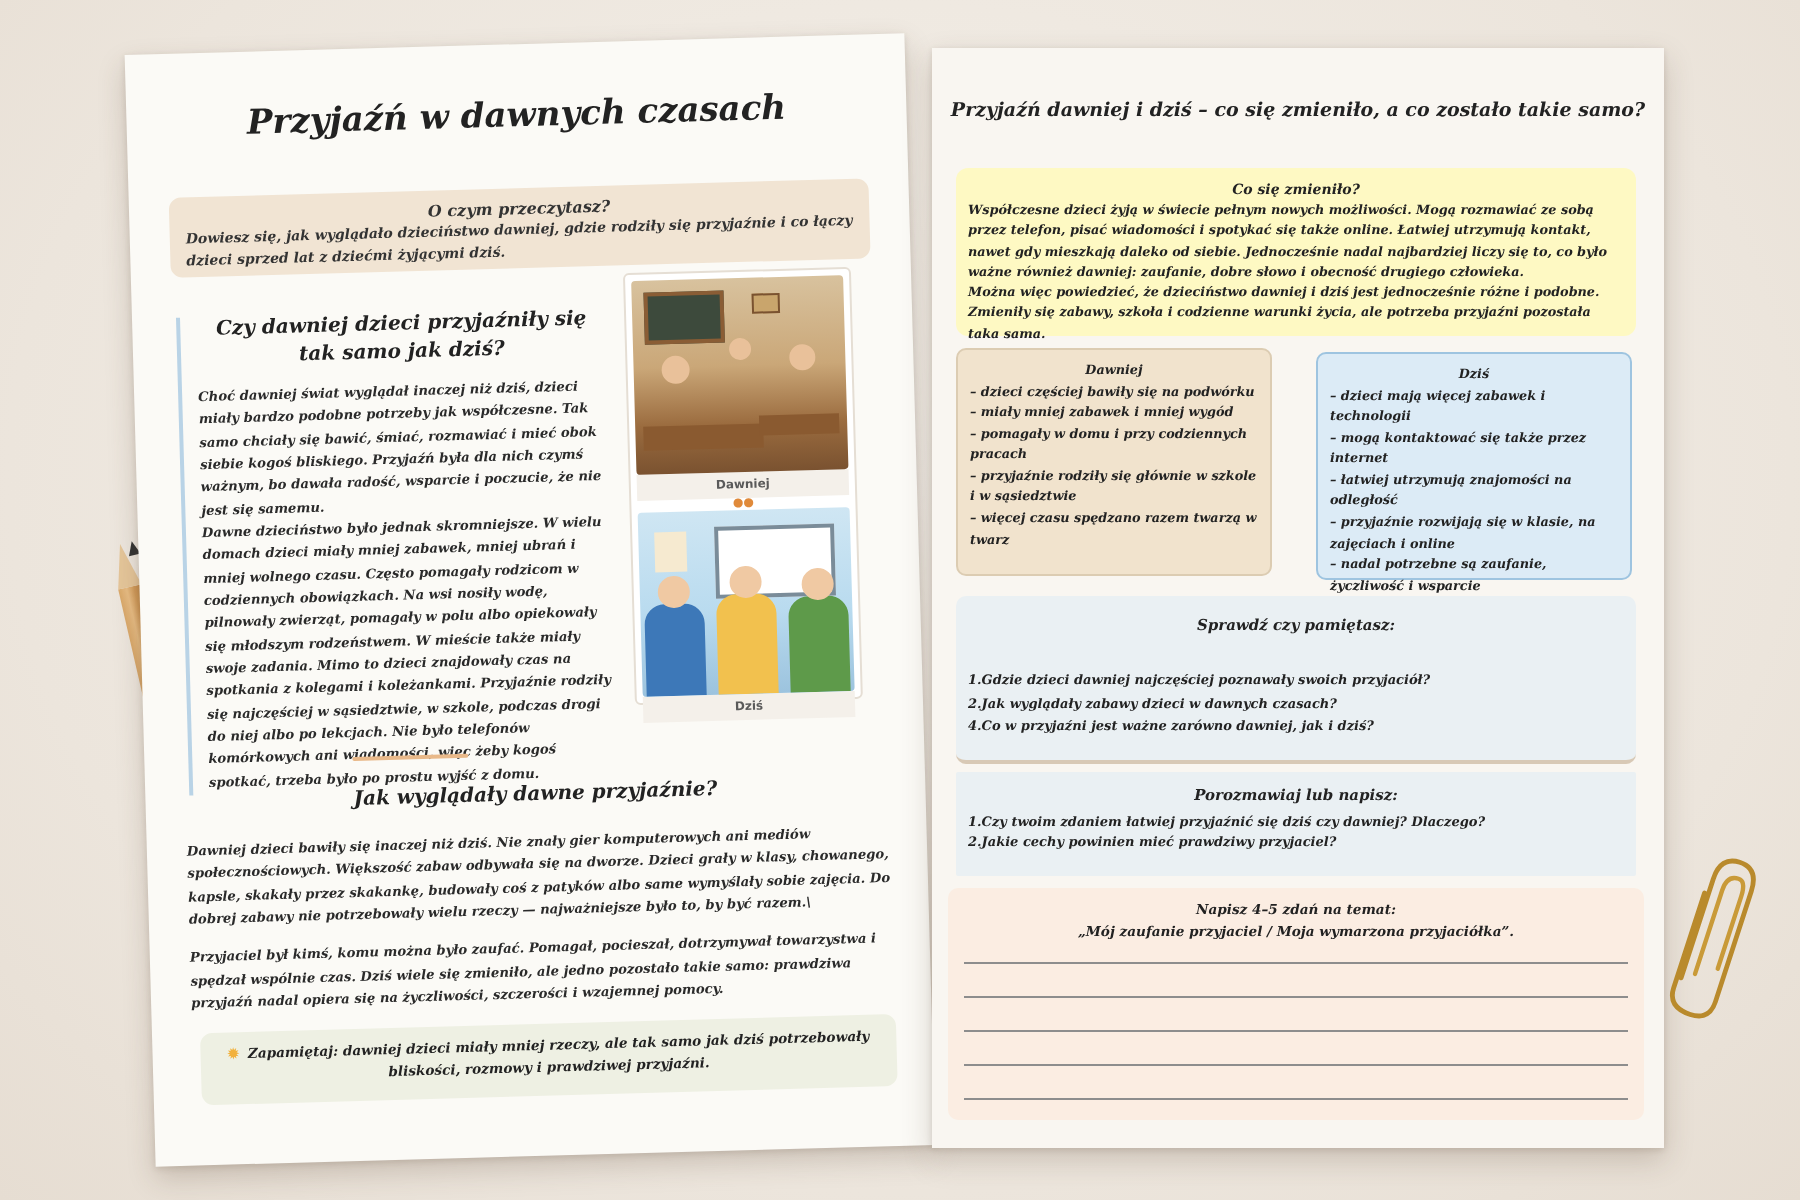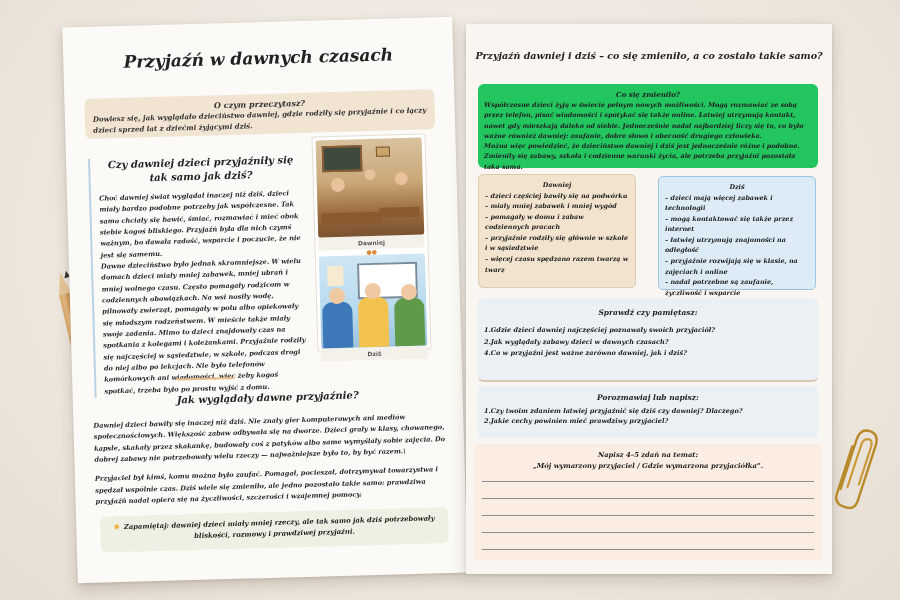--- a/index.html
+++ b/index.html
@@ -90,42 +90,42 @@
     font-size: 6.8px; font-style: italic; font-weight: bold; text-align: center; line-height: 1.6;
   }
   .remember .sun { color: #f2b13c; font-style: normal; margin-right: 2px; }
   
   .title-right {
     position: absolute; left: 0; right: 0; top: 26px; text-align: center;
     font-size: 9.5px; font-style: italic; font-weight: bold; color: #222;
   }
   .changed-box {
     position: absolute; left: 12px; right: 14px; top: 60px; height: 84px;
-    background: #22c55e; border-radius: 6px; padding: 5px 6px;
+    background: #fef9c3; border-radius: 6px; padding: 5px 6px;
     font-size: 6.4px; font-style: italic; font-weight: bold; line-height: 1.6;
   }
   .changed-box .h { text-align: center; font-size: 7px; }
   .cmp-old {
     position: absolute; left: 12px; top: 150px; width: 158px; height: 114px;
     background: #f1e3cd; border: 1px solid #dcccb2; border-radius: 5px; padding: 5px 6px;
     font-size: 6.4px; font-style: italic; font-weight: bold; line-height: 1.65;
   }
   .cmp-new {
     position: absolute; left: 192px; top: 152px; width: 158px; height: 114px;
     background: #dcebf6; border: 1px solid #9ec4e0; border-radius: 5px; padding: 5px 6px;
     font-size: 6.4px; font-style: italic; font-weight: bold; line-height: 1.65;
   }
   .cmp-old .h, .cmp-new .h { text-align: center; }
   .quiz {
     position: absolute; left: 12px; right: 14px; top: 274px; height: 84px;
     background: #eaf0f3; border-radius: 5px; padding: 8px 6px;
     border-bottom: 2px solid #d8c9b6;
     font-size: 6.5px; font-style: italic; font-weight: bold; line-height: 1.75;
   }
-  .quiz .h, .talk .h { text-align: center; font-size: 7.5px; margin-bottom: 6px; }
+  .quiz .h, .talk .h { text-align: center; font-size: 7.5px; margin-bottom: 16px; }
   .talk {
     position: absolute; left: 12px; right: 14px; top: 362px; height: 52px;
     background: #eaf0f3; border-radius: 1px; padding: 6px 6px;
     font-size: 6.5px; font-style: italic; font-weight: bold; line-height: 1.6;
   }
   .talk .h { margin-bottom: 2px; }
   .write {
     position: absolute; left: 8px; right: 10px; top: 420px; height: 116px;
     background: #fbede2; border-radius: 5px; padding: 6px 6px;
     font-size: 6.8px; font-style: italic; font-weight: bold; text-align: center; line-height: 1.55;
@@ -214,21 +214,21 @@
   <div class="changed-box">
     <div class="h">Co się zmieniło?</div>
     <div>Współczesne dzieci żyją w świecie pełnym nowych możliwości. Mogą rozmawiać ze sobą przez telefon, pisać wiadomości i spotykać się także online. Łatwiej utrzymują kontakt, nawet gdy mieszkają daleko od siebie. Jednocześnie nadal najbardziej liczy się to, co było ważne również dawniej: zaufanie, dobre słowo i obecność drugiego człowieka.</div>
     <div>Można więc powiedzieć, że dzieciństwo dawniej i dziś jest jednocześnie różne i podobne. Zmieniły się zabawy, szkoła i codzienne warunki życia, ale potrzeba przyjaźni pozostała taka sama.</div>
   </div>
 
   <div class="cmp-old">
     <div class="h">Dawniej</div>
     <div>– dzieci częściej bawiły się na podwórku</div>
     <div>– miały mniej zabawek i mniej wygód</div>
-    <div>– pomagały w domu i zabaw codziennych pracach</div>
+    <div>– pomagały w domu i przy codziennych pracach</div>
     <div>– przyjaźnie rodziły się głównie w szkole i w sąsiedztwie</div>
     <div>– więcej czasu spędzano razem twarzą w twarz</div>
   </div>
 
   <div class="cmp-new">
     <div class="h">Dziś</div>
     <div>– dzieci mają więcej zabawek i technologii</div>
     <div>– mogą kontaktować się także przez internet</div>
     <div>– łatwiej utrzymują znajomości na odległość</div>
     <div>– przyjaźnie rozwijają się w klasie, na zajęciach i online</div>
@@ -243,21 +243,21 @@
   </div>
 
   <div class="talk">
     <div class="h">Porozmawiaj lub napisz:</div>
     <div>1.Czy twoim zdaniem łatwiej przyjaźnić się dziś czy dawniej? Dlaczego?</div>
     <div>2.Jakie cechy powinien mieć prawdziwy przyjaciel?</div>
   </div>
 
   <div class="write">
     <div>Napisz 4–5 zdań na temat:</div>
-    <div>„Mój wymarzony przyjaciel / Gdzie wymarzona przyjaciółka”.</div>
+    <div>„Mój zaufanie przyjaciel / Moja wymarzona przyjaciółka”.</div>
     <div class="lines">
       <div class="line"></div>
       <div class="line"></div>
       <div class="line"></div>
       <div class="line"></div>
       <div class="line"></div>
     </div>
   </div>
 </div>
 

